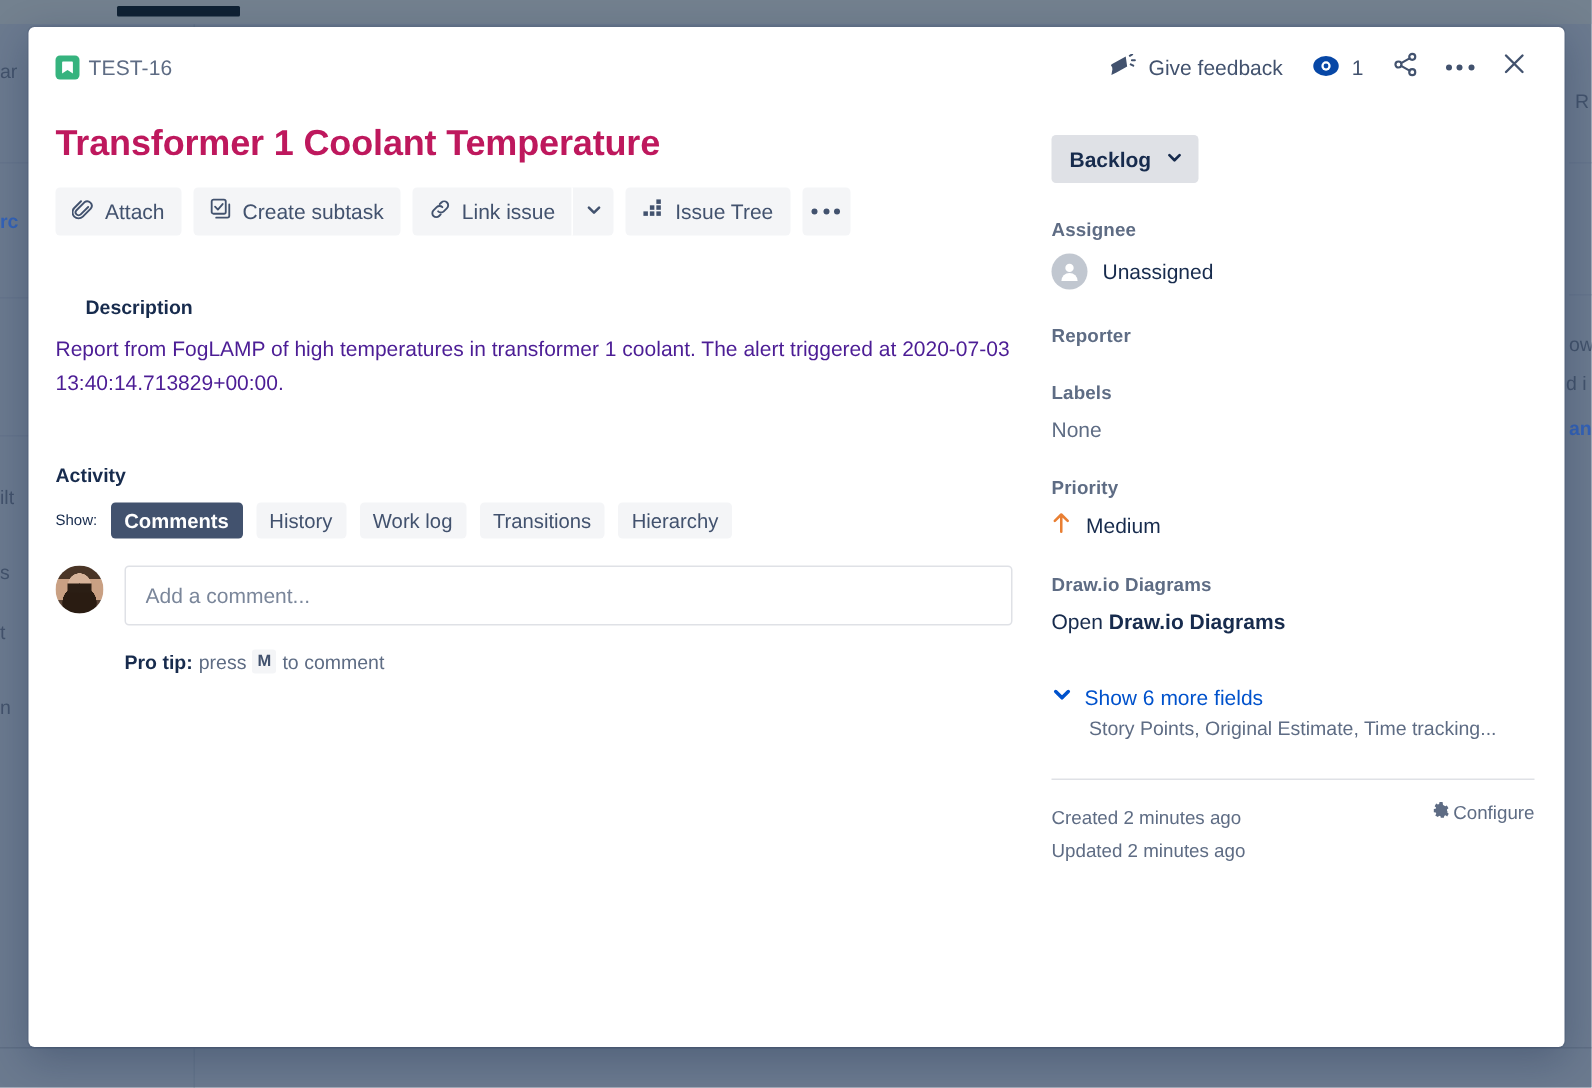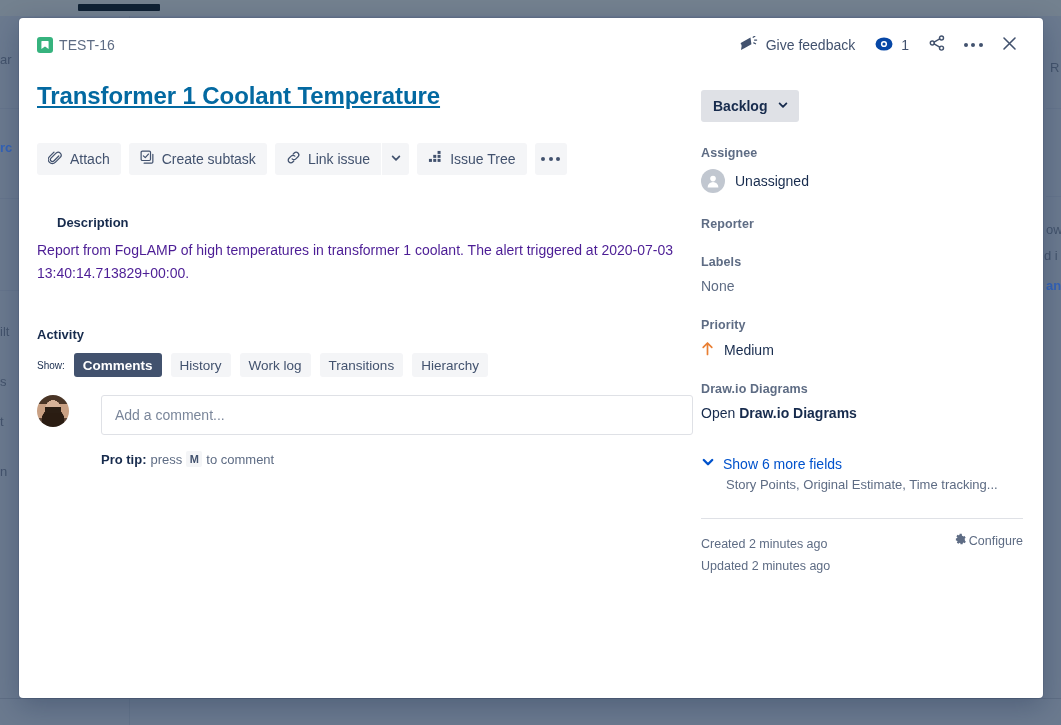--- a/index.html
+++ b/index.html
@@ -69,22 +69,22 @@
     display: flex; gap: 3.5px; align-items: center;
   }
   .dots i { width: 4px; height: 4px; border-radius: 50%; background: #42526e; display: block; }
 
   
   .modal-body { display: flex; padding: 0 18px; }
   .col-left { width: 664px; padding-right: 20px; }
   .col-right { width: 322px; padding-top: 18px; }
 
   .issue-title {
-    font-size: 24px; line-height: 30px; font-weight: bold; color: #0369a1;
-    margin: 9px 0 32px 0; letter-spacing: -.1px; text-decoration: underline;
+    font-size: 24px; line-height: 30px; font-weight: bold; color: #be185d;
+    margin: 9px 0 14px 0; letter-spacing: -.1px;
   }
 
   
   .actions-row { display: flex; align-items: center; gap: 8px; margin-bottom: 40px; }
   .act-btn {
     height: 32px; display: flex; align-items: center; gap: 7px;
     padding: 0 11px; border-radius: 3px; border: none; cursor: pointer;
     background: #f4f5f7; color: #42526e; font-size: 14px;
     font-family: "Liberation Sans", sans-serif; white-space: nowrap;
   }
@@ -114,21 +114,21 @@
   }
   .show-row { display: flex; align-items: center; gap: 9px; margin-bottom: 18px; }
   .show-label { font-size: 10px; color: #172b4d; }
   .pill {
     height: 24px; padding: 0 9px; border-radius: 3px; border: none; cursor: pointer;
     font-size: 13.5px; color: #42526e; background: #f4f5f7;
     font-family: "Liberation Sans", sans-serif; display: flex; align-items: center;
   }
   .pill.active { background: #42526e; color: #ffffff; font-weight: bold; }
 
-  .comment-row { display: flex; gap: 32px; align-items: flex-start; }
+  .comment-row { display: flex; gap: 14px; align-items: flex-start; }
   .avatar {
     width: 32px; height: 32px; border-radius: 50%; flex: none; overflow: hidden;
     background: #9aa3b0; position: relative;
   }
   .avatar.photo {
     background:
       radial-gradient(circle at 50% 78%, #2a1c12 0 38%, rgba(0,0,0,0) 39%),
       radial-gradient(circle at 50% 40%, #d8b49a 0 30%, rgba(0,0,0,0) 31%),
       linear-gradient(180deg, #4a3526 0 28%, #c9a083 28% 72%, #5a4436 72% 100%);
   }
@@ -195,21 +195,21 @@
 <div class="bg-page">
   <div class="bg-topbar"></div>
   <div class="bg-tabmark"></div>
   <div class="bg-seam-v"></div>
   <div class="bg-seam-h"></div>
   <div class="bg-rule" style="left:0;top:108px;width:20px;"></div>
   <div class="bg-rule" style="left:0;top:198px;width:20px;"></div>
   <div class="bg-rule" style="left:0;top:290px;width:20px;"></div>
   <div class="bg-rule" style="left:1046px;top:108px;width:15px;"></div>
   <div class="bg-rule" style="left:1046px;top:196px;width:15px;"></div>
-  <span class="bg-txt" style="left:0px;top:52px;">ar</span>
+  <span class="bg-txt" style="left:0px;top:40px;">ar</span>
   <span class="bg-txt link" style="left:0px;top:140px;">rc</span>
   <span class="bg-txt" style="left:0px;top:324px;">ilt</span>
   <span class="bg-txt" style="left:0px;top:374px;">s</span>
   <span class="bg-txt" style="left:0px;top:414px;">t</span>
   <span class="bg-txt" style="left:0px;top:464px;">n</span>
   <span class="bg-txt" style="left:1050px;top:60px;">R</span>
   <span class="bg-txt" style="left:1046px;top:222px;">ow</span>
   <span class="bg-txt" style="left:1044px;top:248px;">d i</span>
   <span class="bg-txt link" style="left:1046px;top:278px;">an</span>
 </div>

